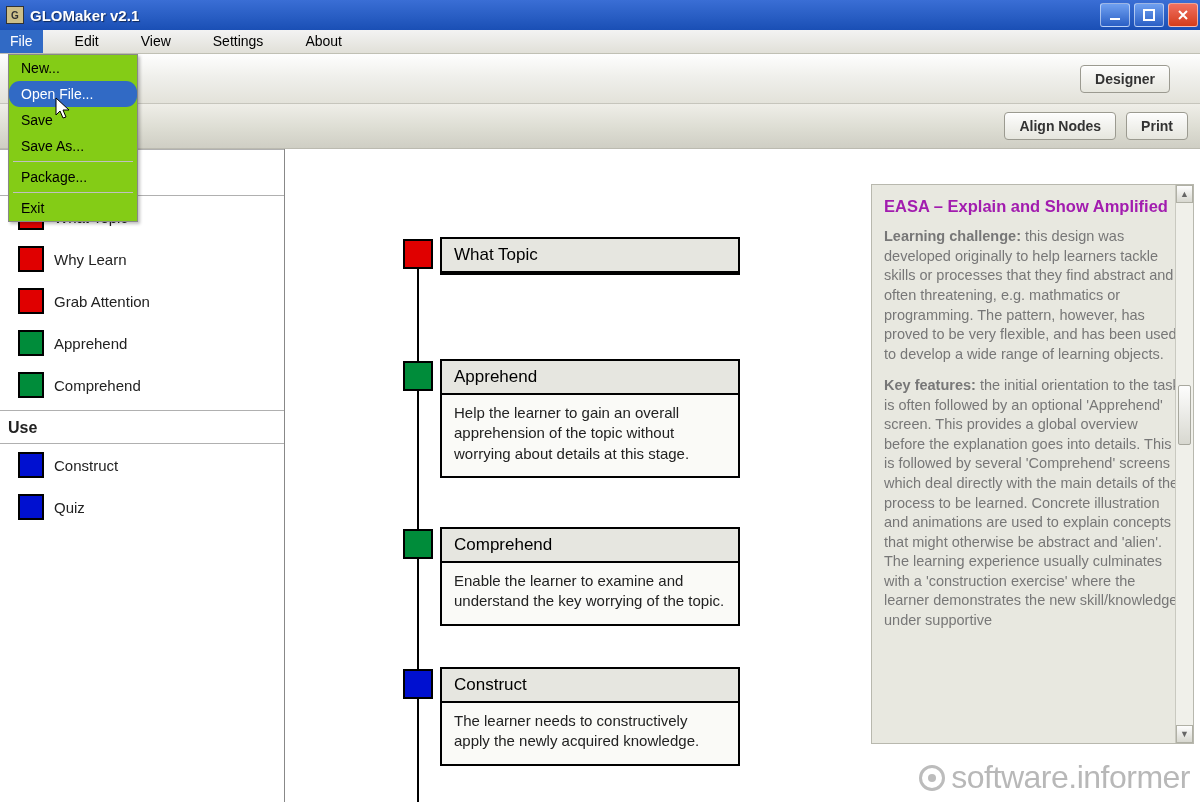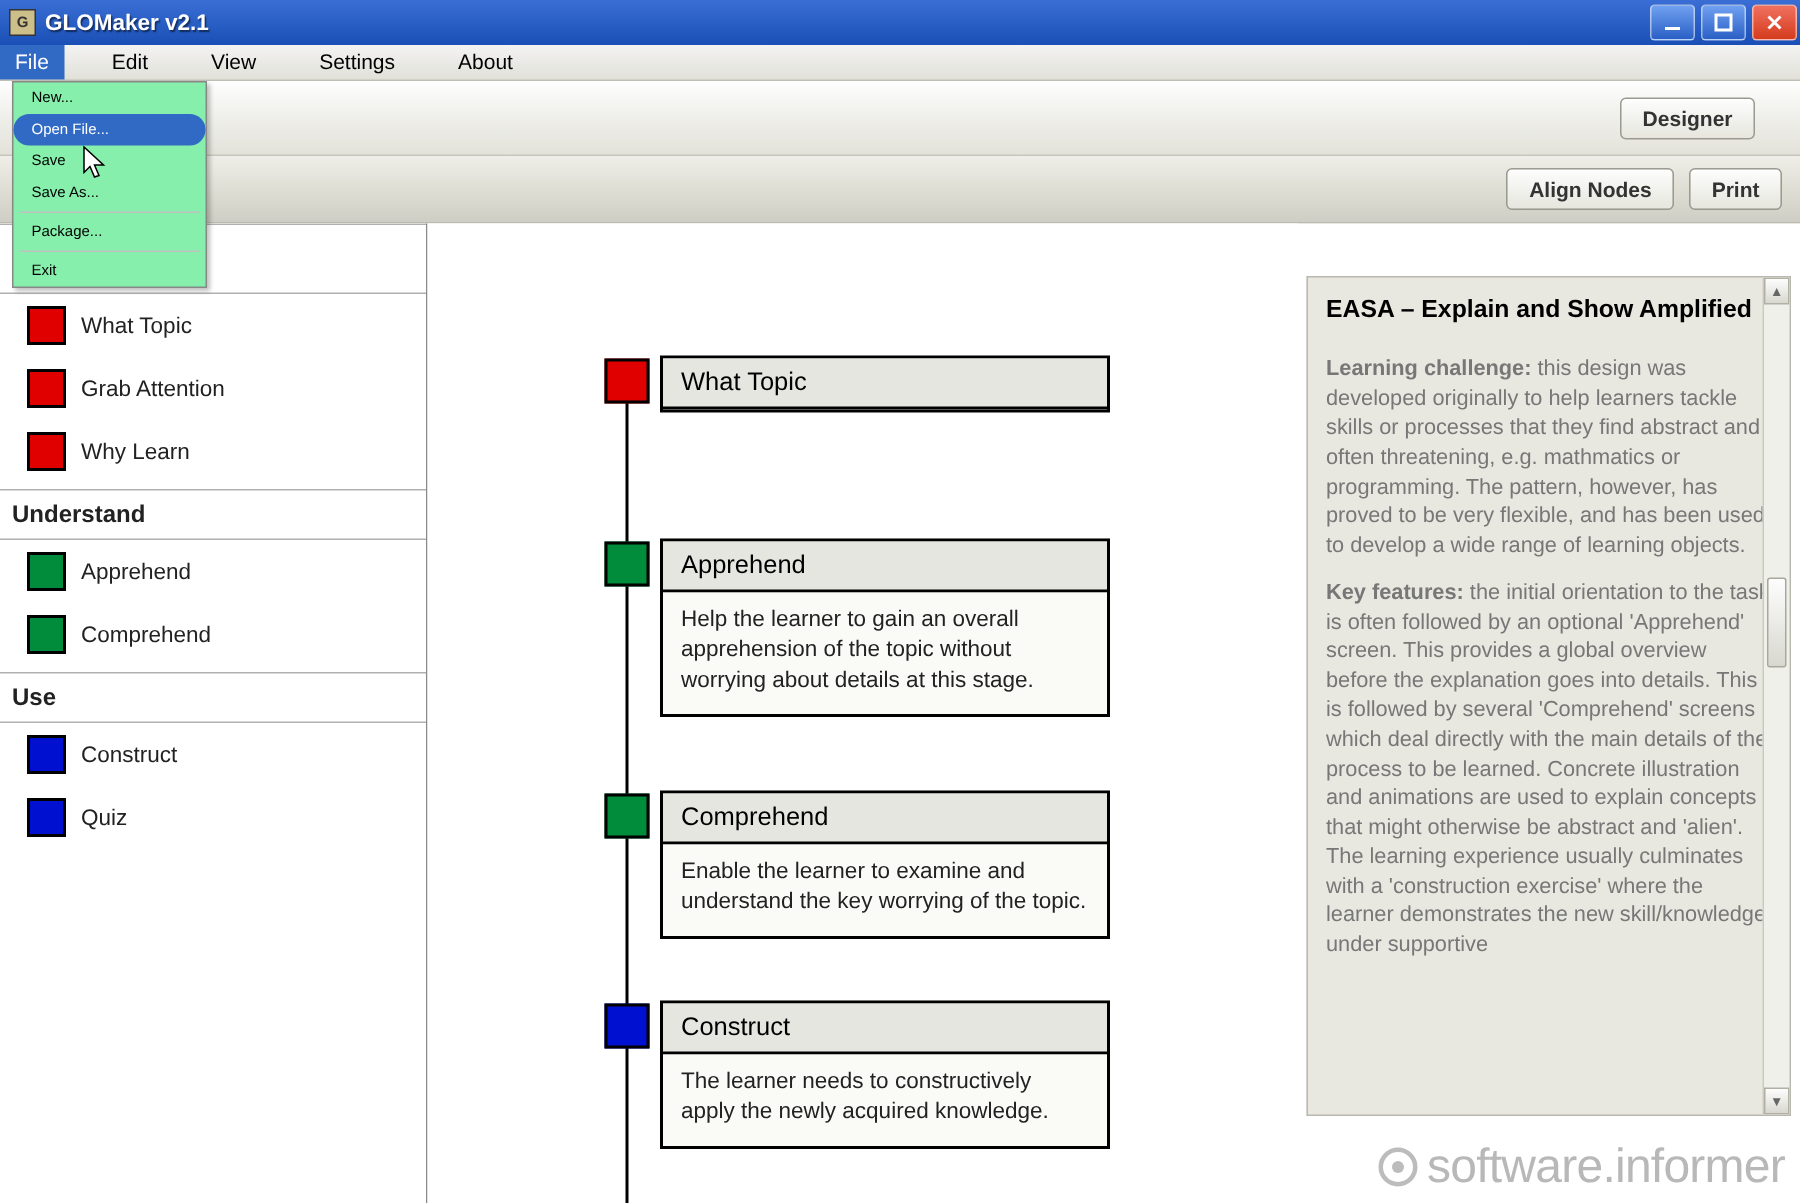--- a/index.html
+++ b/index.html
@@ -64,25 +64,25 @@
     background: #316ac5;
     color: #fff;
   }
 
   
   .dropdown {
     position: absolute;
     top: 54px;
     left: 8px;
     width: 130px;
-    background: #86efac;
+    background: #84cc16;
     border: 1px solid #888;
     box-shadow: 2px 2px 3px rgba(0,0,0,0.25);
     z-index: 100;
-    font-size: 10px;
+    font-size: 14px;
   }
   .dropdown .dditem {
     padding: 5px 12px;
     cursor: default;
     position: relative;
   }
   .dropdown .dditem.highlight {
     background: #316ac5;
     color: #fff;
     border-radius: 11px;
@@ -225,21 +225,21 @@
     border: 1px solid #b8b8ae;
     background: #e8e8e0;
     height: 560px;
     padding: 10px 12px 10px 12px;
     font-size: 14.5px;
     color: #777;
     overflow: hidden;
     position: relative;
     line-height: 1.35;
   }
-  .info-panel .subtitle { font-weight: bold; color: #000000; font-size: 16.5px; margin-bottom: 20px; }
+  .info-panel .subtitle { font-weight: bold; color: #a21caf; font-size: 16.5px; margin-bottom: 10px; }
   .info-panel b { font-weight: bold; color: #777; }
   .info-panel p { margin-bottom: 12px; }
   .info-scroll {
     position: absolute;
     right: 0; top: 0; bottom:0;
     width: 18px;
     background: #f0f0ea;
     border-left: 1px solid #c9c9c0;
     display: flex;
     flex-direction: column;
@@ -330,28 +330,27 @@
     <div class="divider"></div>
     <div style="height:45px;"></div>
     <div class="divider"></div>
 
     <div class="palette-item">
       <div class="swatch red"></div>
       <span>What Topic</span>
     </div>
     <div class="palette-item">
       <div class="swatch red"></div>
+      <span>Why Learn</span>
+    </div>
+    <div class="palette-item">
+      <div class="swatch red"></div>
       <span>Grab Attention</span>
     </div>
-    <div class="palette-item">
-      <div class="swatch red"></div>
-      <span>Why Learn</span>
-    </div>
-
-    <div class="section-title">Understand</div>
+
     <div class="palette-item">
       <div class="swatch green"></div>
       <span>Apprehend</span>
     </div>
     <div class="palette-item">
       <div class="swatch green"></div>
       <span>Comprehend</span>
     </div>
 
     <div class="section-title">Use</div>

